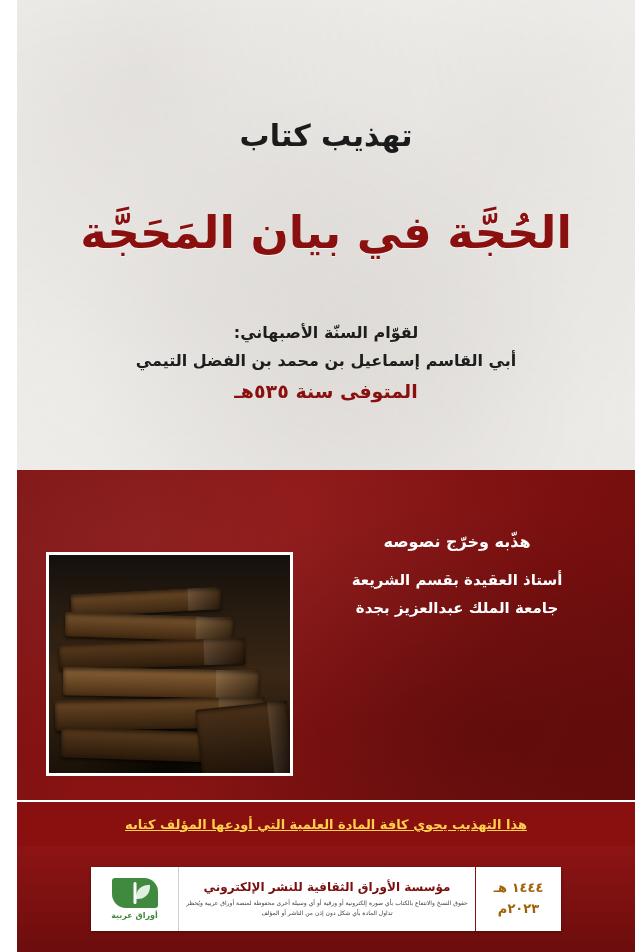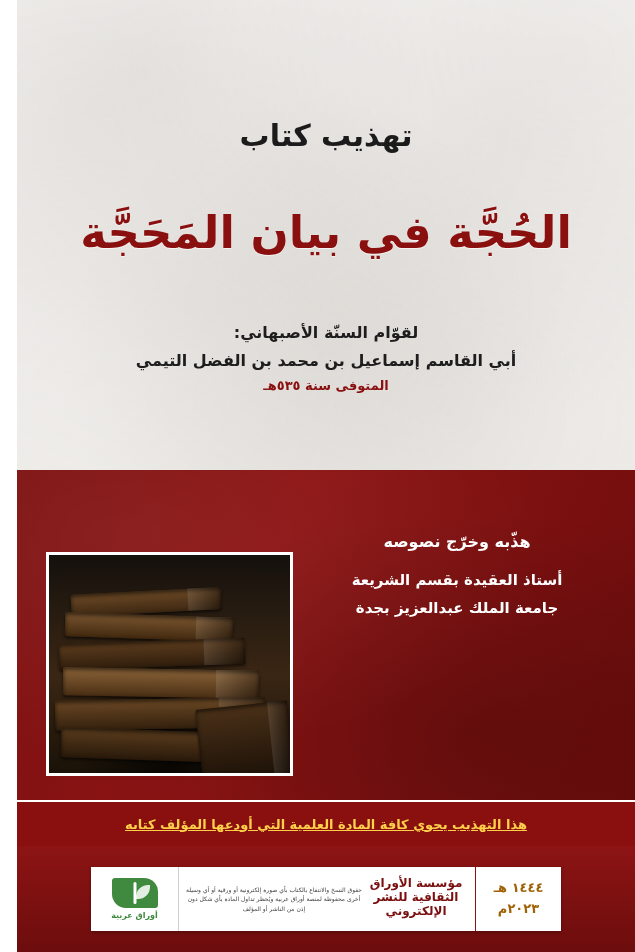--- a/index.html
+++ b/index.html
@@ -59,21 +59,21 @@
     text-shadow: 0 1px 0 rgba(255,255,255,0.6);
   }
   .author-block {
     position: relative;
     margin-top: 58px;
     color: #1d1d1d;
     line-height: 1.75;
   }
   .author-line-1 { font-size: 16px; font-weight: bold; }
   .author-line-2 { font-size: 16px; font-weight: bold; }
-  .author-line-3 { font-size: 13px; font-weight: bold; color: #8a1010; }
+  .author-line-3 { font-size: 19px; font-weight: bold; color: #8a1010; }
 
   
   .maroon-section {
     position: relative;
     width: 100%;
     height: 330px;
     background: linear-gradient(110deg, #7e1111 0%, #8d1414 40%, #6f0d0d 100%);
     color: #ffffff;
     overflow: hidden;
   }
@@ -182,21 +182,21 @@
     justify-content: center;
     border-left: 1px solid #8a1010;
     color: #a16207;
     font-weight: bold;
     font-size: 13px;
     line-height: 1.6;
   }
   .fc-text {
     flex: 1;
     display: flex;
-    flex-direction: row;
+    flex-direction: column;
     align-items: center;
     justify-content: center;
     padding: 4px 6px;
     text-align: center;
   }
   .fc-pub {
     font-size: 12px;
     font-weight: bold;
     color: #7a0f0f;
     margin-bottom: 4px;

